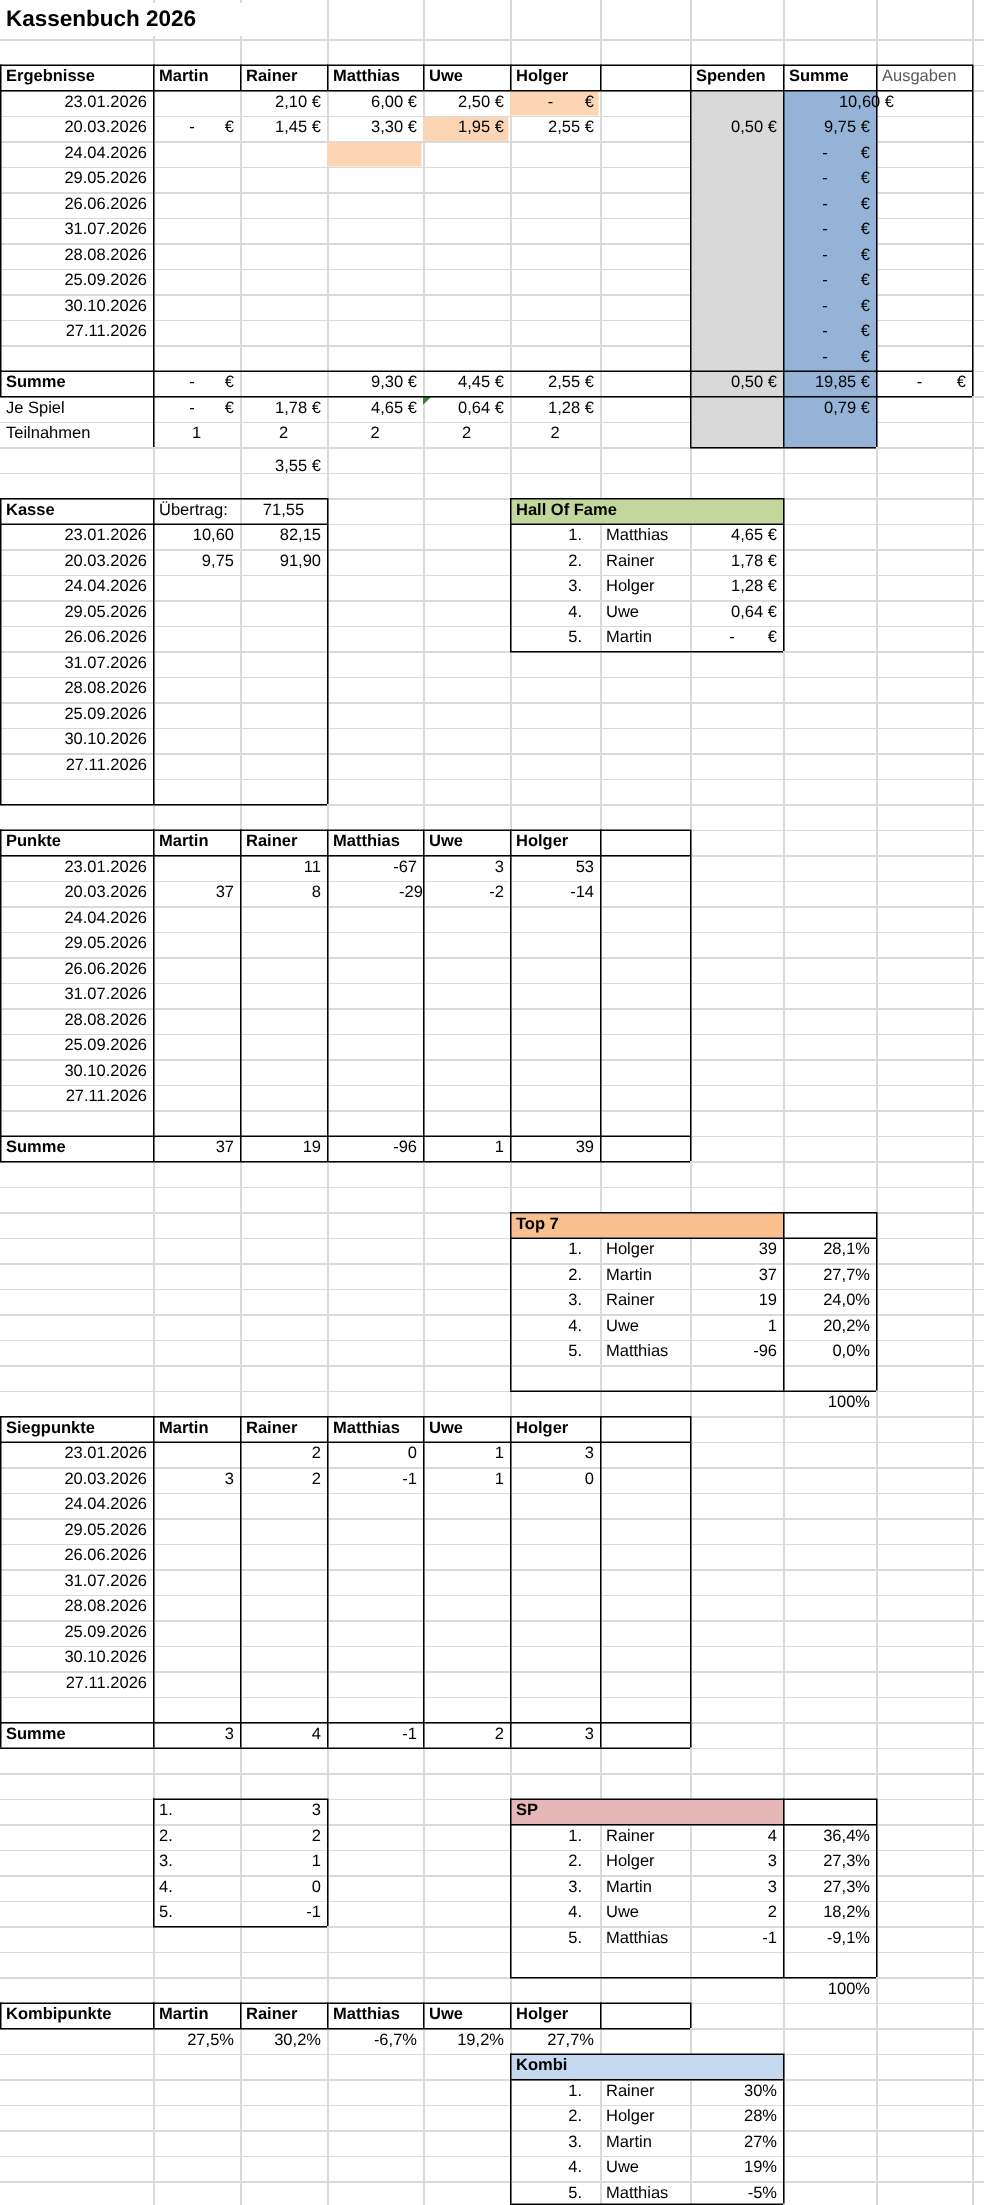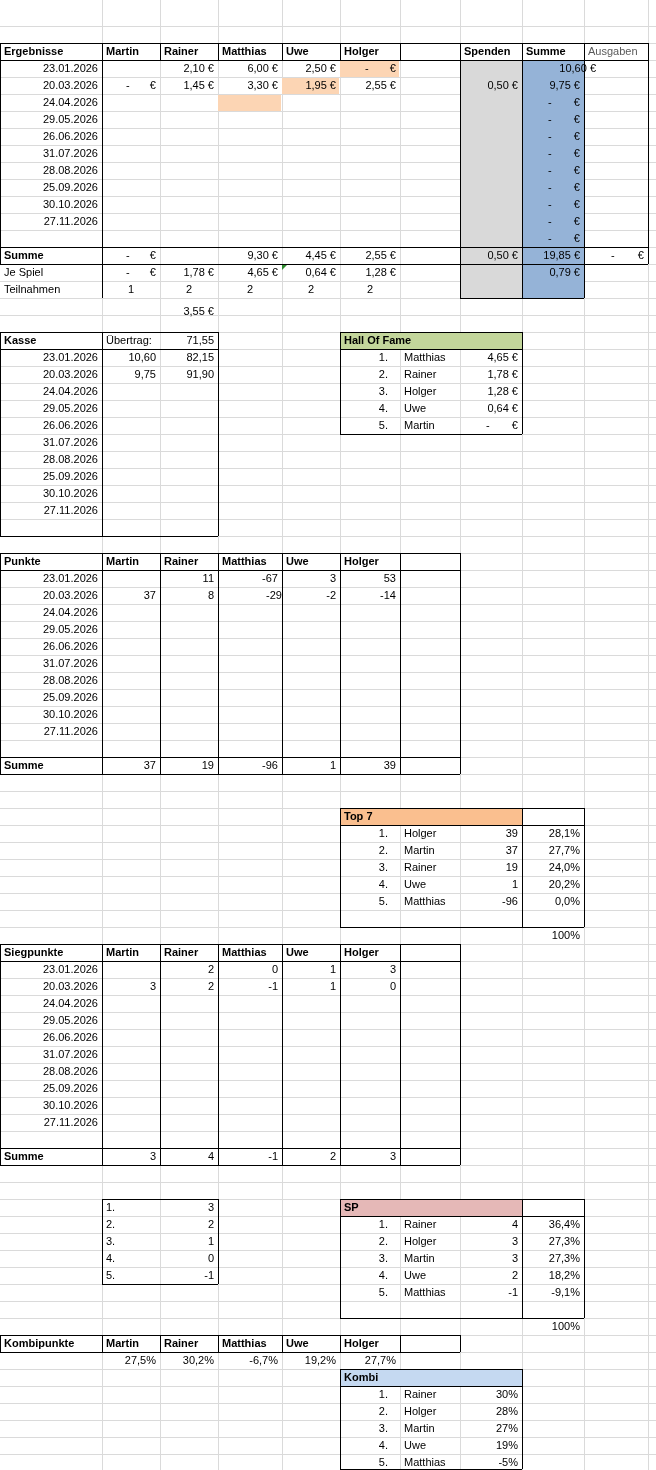--- a/index.html
+++ b/index.html
@@ -121,20 +121,21 @@
       <line x1="0" y1="1318.5" x2="656" y2="1318.5" stroke="#dadada" stroke-width="1"></line>
       <line x1="0" y1="1335.5" x2="656" y2="1335.5" stroke="#dadada" stroke-width="1"></line>
       <line x1="0" y1="1352.5" x2="656" y2="1352.5" stroke="#dadada" stroke-width="1"></line>
       <line x1="0" y1="1369.5" x2="656" y2="1369.5" stroke="#dadada" stroke-width="1"></line>
       <line x1="0" y1="1386.5" x2="656" y2="1386.5" stroke="#dadada" stroke-width="1"></line>
       <line x1="0" y1="1403.5" x2="656" y2="1403.5" stroke="#dadada" stroke-width="1"></line>
       <line x1="0" y1="1420.5" x2="656" y2="1420.5" stroke="#dadada" stroke-width="1"></line>
       <line x1="0" y1="1437.5" x2="656" y2="1437.5" stroke="#dadada" stroke-width="1"></line>
       <line x1="0" y1="1454.5" x2="656" y2="1454.5" stroke="#dadada" stroke-width="1"></line>
     </svg>
+  <div id="title">Kassenbuch 2026</div>
 <div class="fill" style="left: 460px; top: 60px; width: 62px; height: 238px; background: rgb(217, 217, 217);"></div>
     <div class="fill" style="left: 522px; top: 60px; width: 62px; height: 238px; background: rgb(149, 179, 215);"></div>
     <div class="cell b" style="left: 0px; top: 43px; width: 102px;">Ergebnisse</div>
     <div class="cell b" style="left: 102px; top: 43px; width: 58px;">Martin</div>
     <div class="cell b" style="left: 160px; top: 43px; width: 58px;">Rainer</div>
     <div class="cell b" style="left: 218px; top: 43px; width: 64px;">Matthias</div>
     <div class="cell b" style="left: 282px; top: 43px; width: 58px;">Uwe</div>
     <div class="cell b" style="left: 340px; top: 43px; width: 60px;">Holger</div>
     <div class="cell b" style="left: 460px; top: 43px; width: 62px;">Spenden</div>
     <div class="cell b" style="left: 522px; top: 43px; width: 62px;">Summe</div>
@@ -262,21 +263,21 @@
     <div class="ln" style="left: 218px; top: 43px; width: 1px; height: 17px;"></div>
     <div class="ln" style="left: 282px; top: 43px; width: 1px; height: 17px;"></div>
     <div class="ln" style="left: 340px; top: 43px; width: 1px; height: 17px;"></div>
     <div class="ln" style="left: 400px; top: 43px; width: 1px; height: 17px;"></div>
     <div class="ln" style="left: 460px; top: 43px; width: 1px; height: 255px;"></div>
     <div class="ln" style="left: 522px; top: 43px; width: 1px; height: 255px;"></div>
     <div class="ln" style="left: 584px; top: 43px; width: 1px; height: 255px;"></div>
     <div class="ln" style="left: 460px; top: 298px; width: 124px; height: 1px;"></div>
     <div class="cell b" style="left: 0px; top: 332px; width: 102px;">Kasse</div>
     <div class="cell" style="left: 102px; top: 332px; width: 58px;">Übertrag:</div>
-    <div class="cell ar" style="left: 160px; top: 332px; width: 58px;">71,55</div>
+    <div class="cell ar" style="left: 160px; top: 332px; width: 58px; text-align: center;">71,55</div>
     <div class="cell ar" style="left: 0px; top: 349px; width: 102px;">23.01.2026</div>
     <div class="cell ar" style="left: 102px; top: 349px; width: 58px;">10,60</div>
     <div class="cell ar" style="left: 160px; top: 349px; width: 58px;">82,15</div>
     <div class="cell ar" style="left: 0px; top: 366px; width: 102px;">20.03.2026</div>
     <div class="cell ar" style="left: 102px; top: 366px; width: 58px;">9,75</div>
     <div class="cell ar" style="left: 160px; top: 366px; width: 58px;">91,90</div>
     <div class="cell ar" style="left: 0px; top: 383px; width: 102px;">24.04.2026</div>
     <div class="cell ar" style="left: 0px; top: 400px; width: 102px;">29.05.2026</div>
     <div class="cell ar" style="left: 0px; top: 417px; width: 102px;">26.06.2026</div>
     <div class="cell ar" style="left: 0px; top: 434px; width: 102px;">31.07.2026</div>

